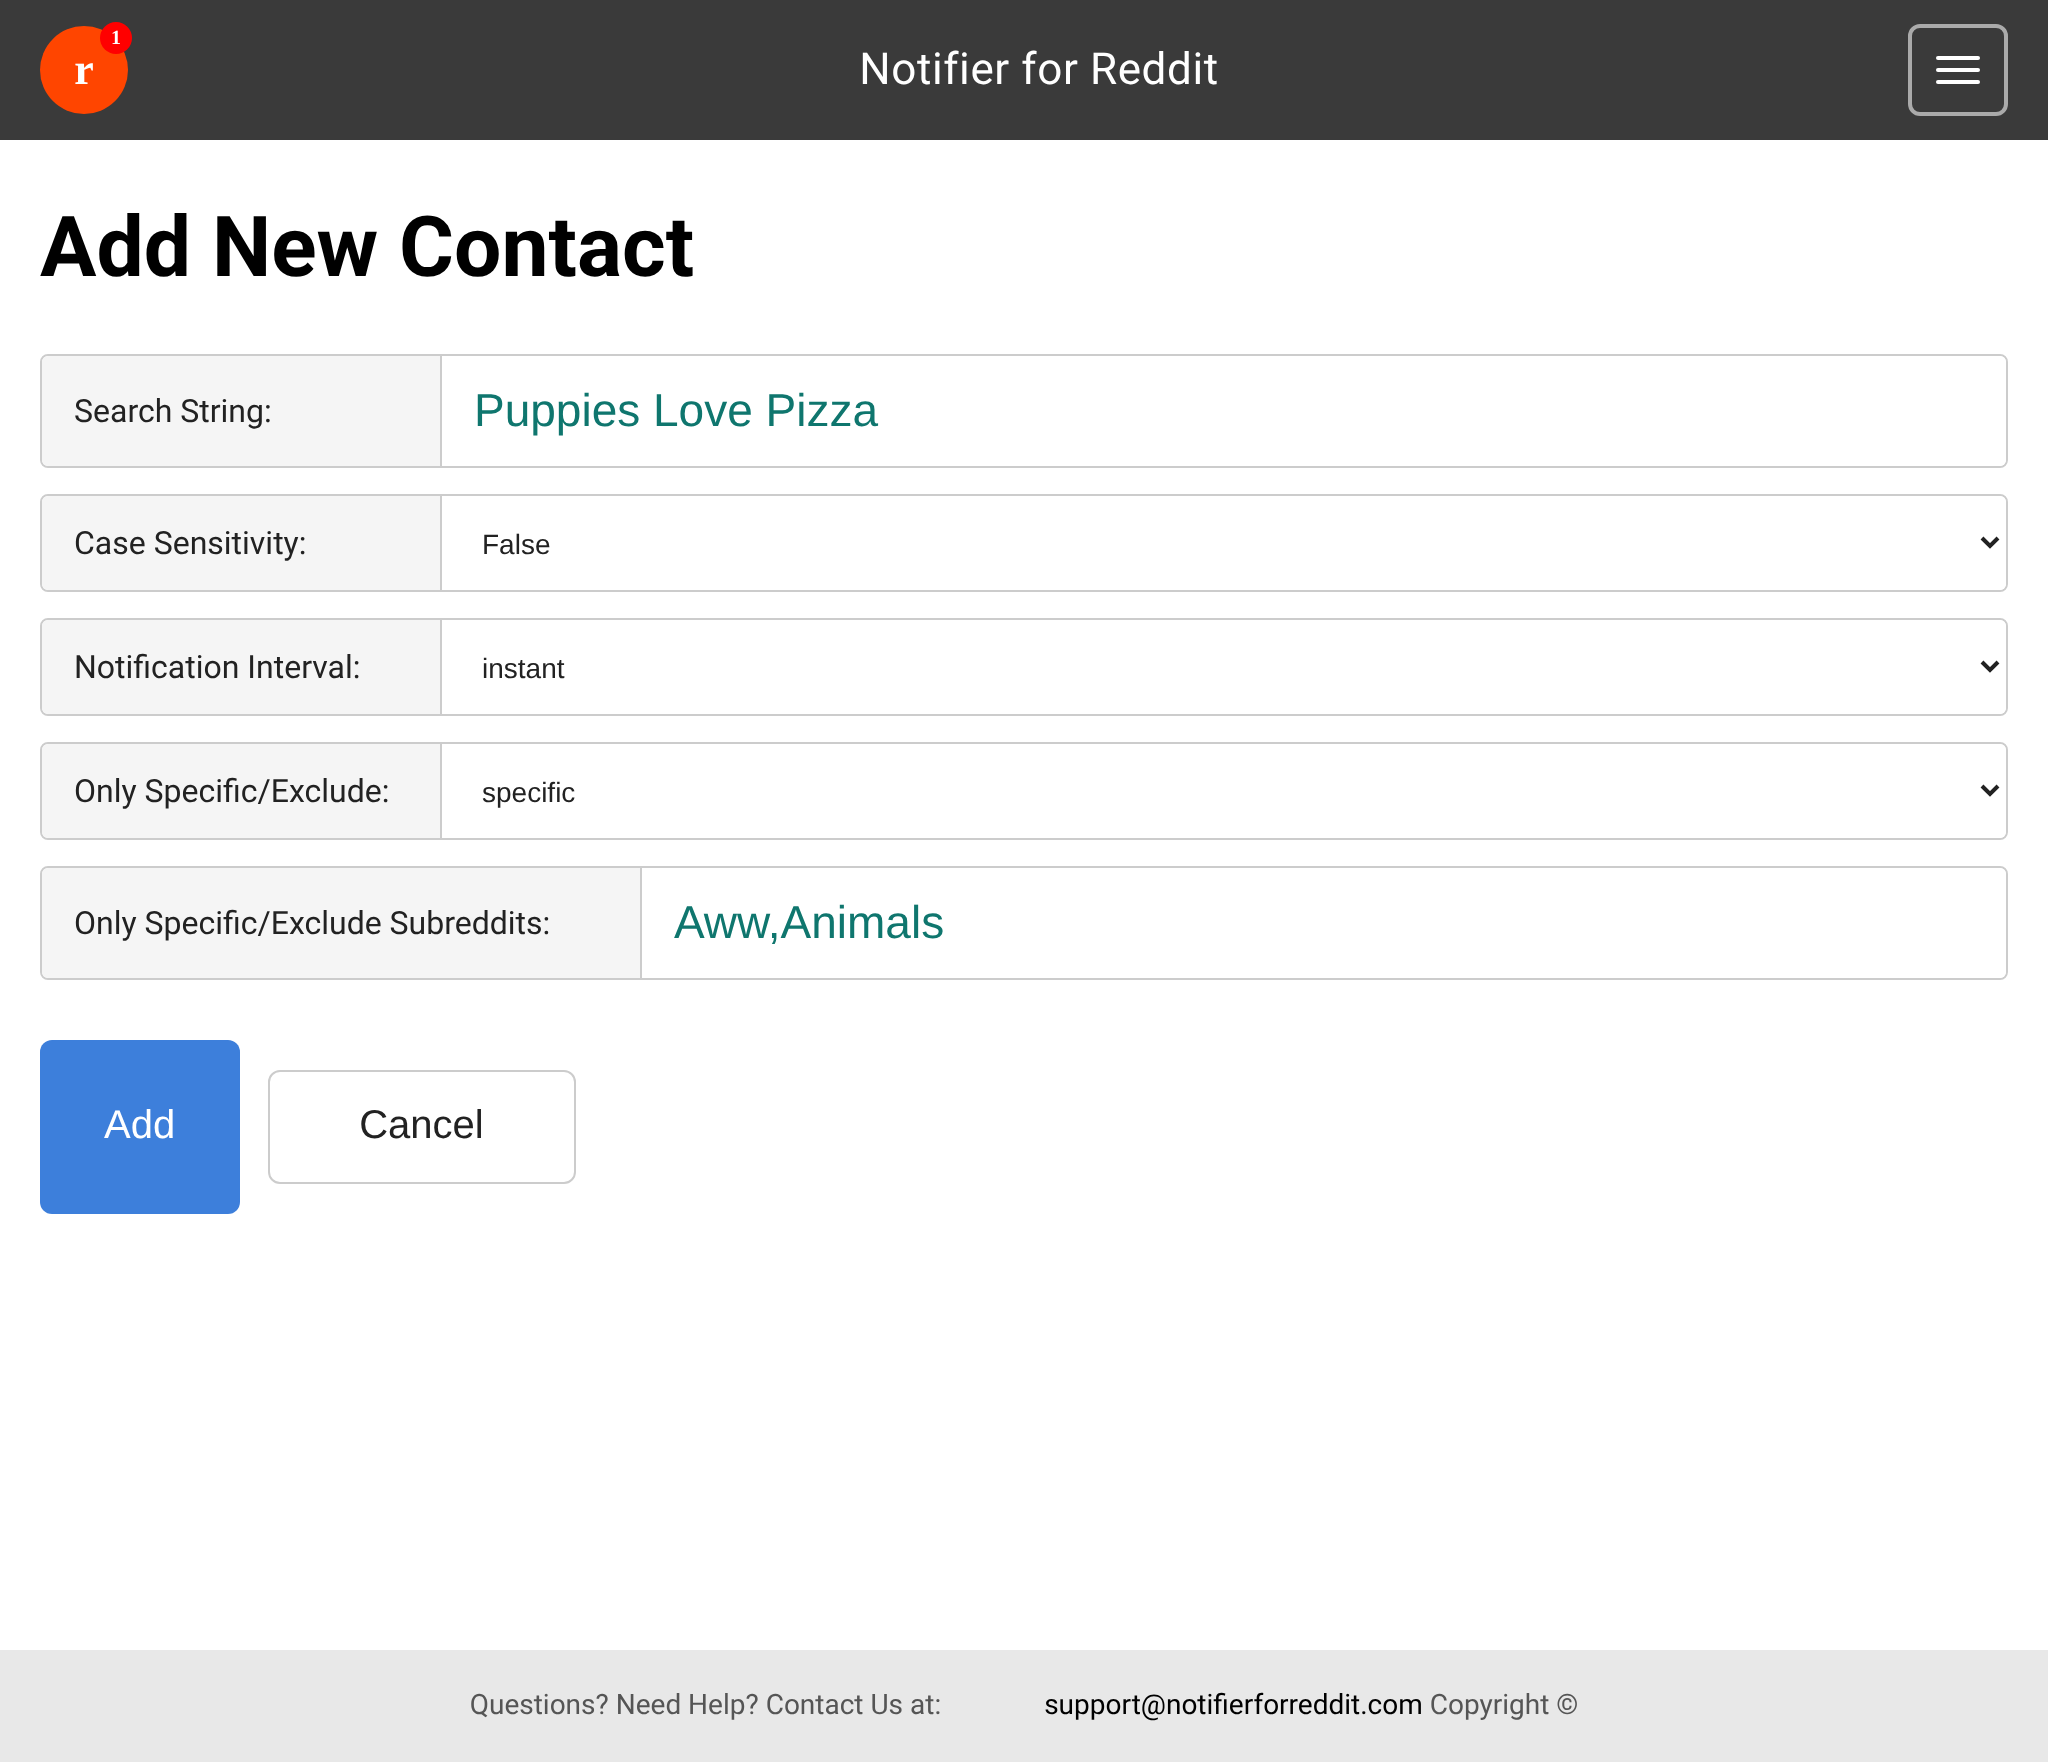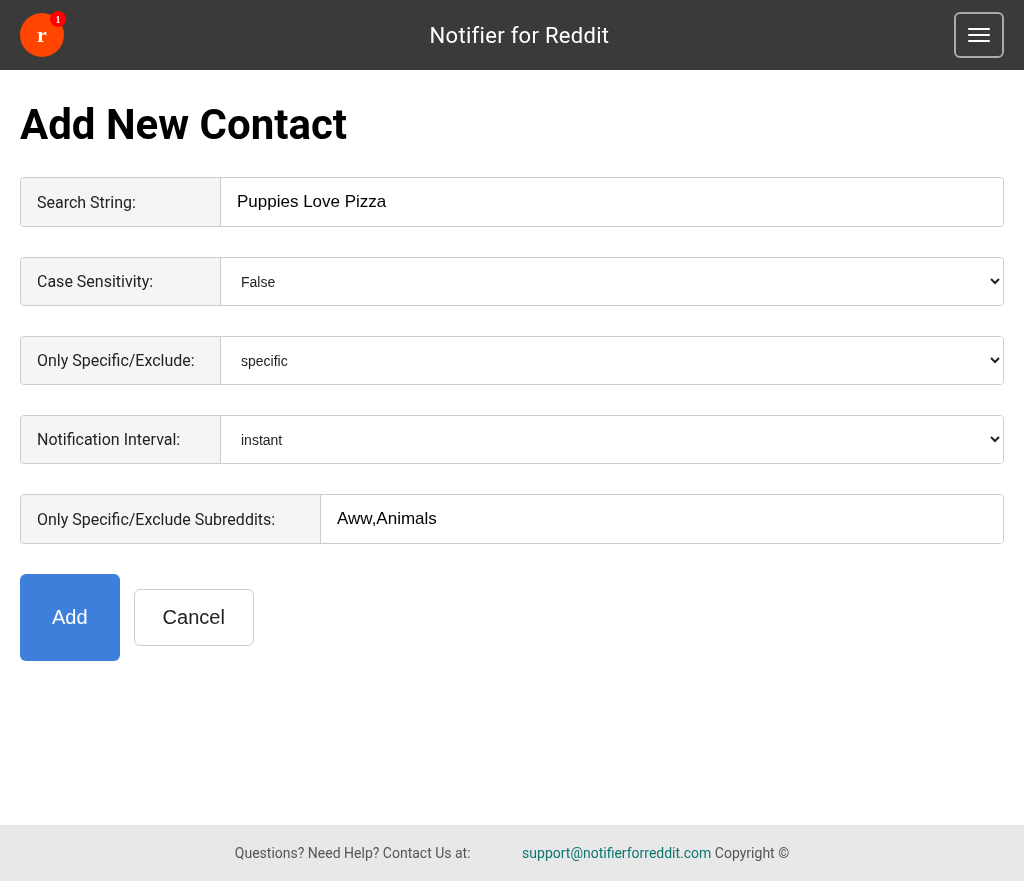--- a/index.html
+++ b/index.html
@@ -106,43 +106,43 @@
       font-weight: 700;
       color: #000;
       margin-bottom: 28px;
     }
 
     
     .form-row {
       display: flex;
       border: 1px solid #ccc;
       border-radius: 4px;
-      margin-bottom: 30px;
+      margin-bottom: 13px;
       overflow: hidden;
     }
 
     .form-label {
       background: #f5f5f5;
       padding: 14px 16px;
       font-size: 16px;
       color: #222;
       white-space: nowrap;
       display: flex;
       align-items: center;
       min-width: 200px;
       border-right: 1px solid #ccc;
     }
 
     .form-input {
       flex: 1;
       padding: 14px 16px;
-      font-size: 17px;
+      font-size: 23px;
       border: none;
       outline: none;
-      color: #000000;
+      color: #0f766e;
       background: white;
     }
 
     .form-select {
       flex: 1;
       padding: 14px 16px;
       font-size: 14px;
       border: none;
       outline: none;
       color: #222;
@@ -174,38 +174,38 @@
       font-size: 20px;
       font-weight: 500;
       cursor: pointer;
     }
 
     .btn-cancel {
       background: white;
       color: #222;
       border: 1.5px solid #ccc;
       border-radius: 6px;
-      padding: 16px 28px;
+      padding: 16px 45px;
       font-size: 20px;
       font-weight: 400;
       cursor: pointer;
     }
 
     
     .footer {
       background: #e8e8e8;
       text-align: center;
       padding: 20px;
       font-size: 14px;
       color: #555;
       flex-shrink: 0;
     }
 
     .footer-link {
-      color: #0f766e;
+      color: #000000;
       text-decoration: none;
       margin-left: 48px;
     }
   </style>
 </head>
 <body>
 
 <header class="header">
   <div class="header-logo">
     <div class="reddit-logo">
@@ -233,38 +233,38 @@
 
   <div class="form-row">
     <label class="form-label">Case Sensitivity:</label>
     <select class="form-select">
       <option value="False">False</option>
       <option value="True">True</option>
     </select>
   </div>
 
   <div class="form-row">
+    <label class="form-label">Notification Interval:</label>
+    <select class="form-select">
+      <option value="instant">instant</option>
+      <option value="hourly">hourly</option>
+      <option value="daily">daily</option>
+    </select>
+  </div>
+
+  <div class="form-row">
     <label class="form-label">Only Specific/Exclude:</label>
     <select class="form-select">
       <option value="specific">specific</option>
       <option value="exclude">exclude</option>
       <option value="all">all</option>
     </select>
   </div>
 
   <div class="form-row">
-    <label class="form-label">Notification Interval:</label>
-    <select class="form-select">
-      <option value="instant">instant</option>
-      <option value="hourly">hourly</option>
-      <option value="daily">daily</option>
-    </select>
-  </div>
-
-  <div class="form-row">
     <label class="form-label wide">Only Specific/Exclude Subreddits:</label>
     <input class="form-input" type="text" value="Aww,Animals" style="">
   </div>
 
   <div class="button-row">
     <button class="btn-add">Add</button>
     <button class="btn-cancel">Cancel</button>
   </div>
 </main>
 

